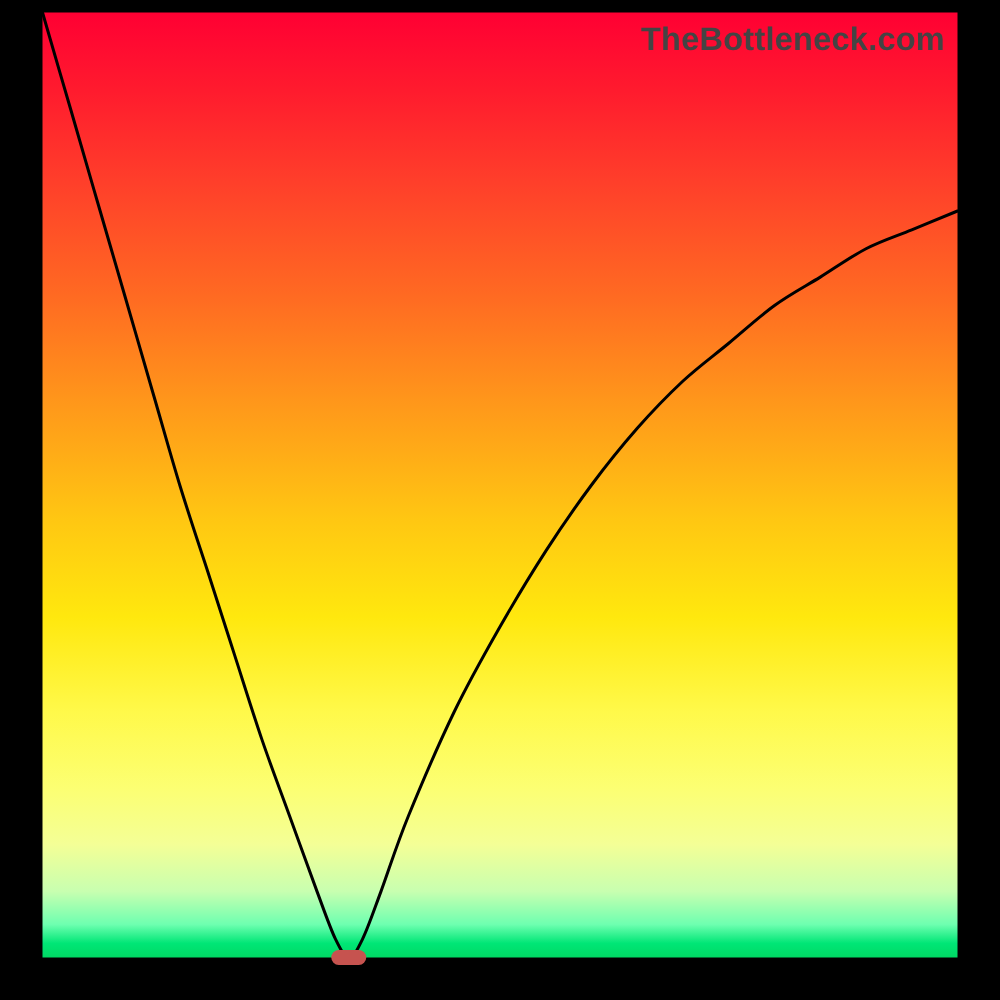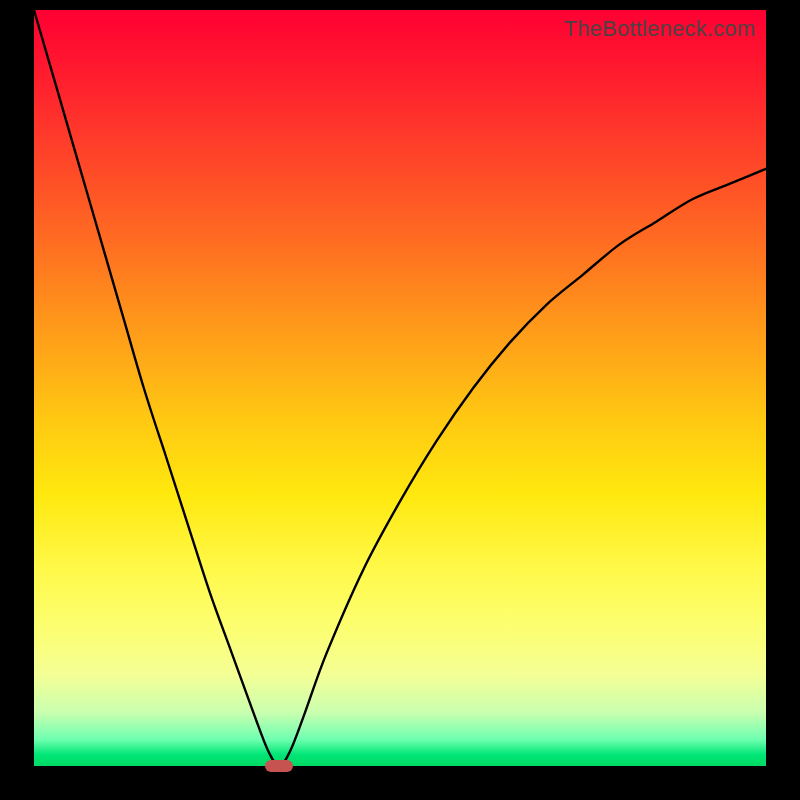--- a/index.html
+++ b/index.html
@@ -40,22 +40,22 @@
       #6effb0 96.5%,
       #00e676 98.5%,
       #00d964 100%
     );
   }
   .watermark {
     position: absolute;
     top: 6px;
     right: 10px;
     color: #444;
-    font-size: 22px;
-    font-weight: 400;
+    font-size: 26px;
+    font-weight: 700;
     letter-spacing: 0.2px;
     user-select: none;
   }
   svg.curve {
     position: absolute;
     left: 0;
     top: 0;
     width: 732px;
     height: 756px;
     overflow: visible;

